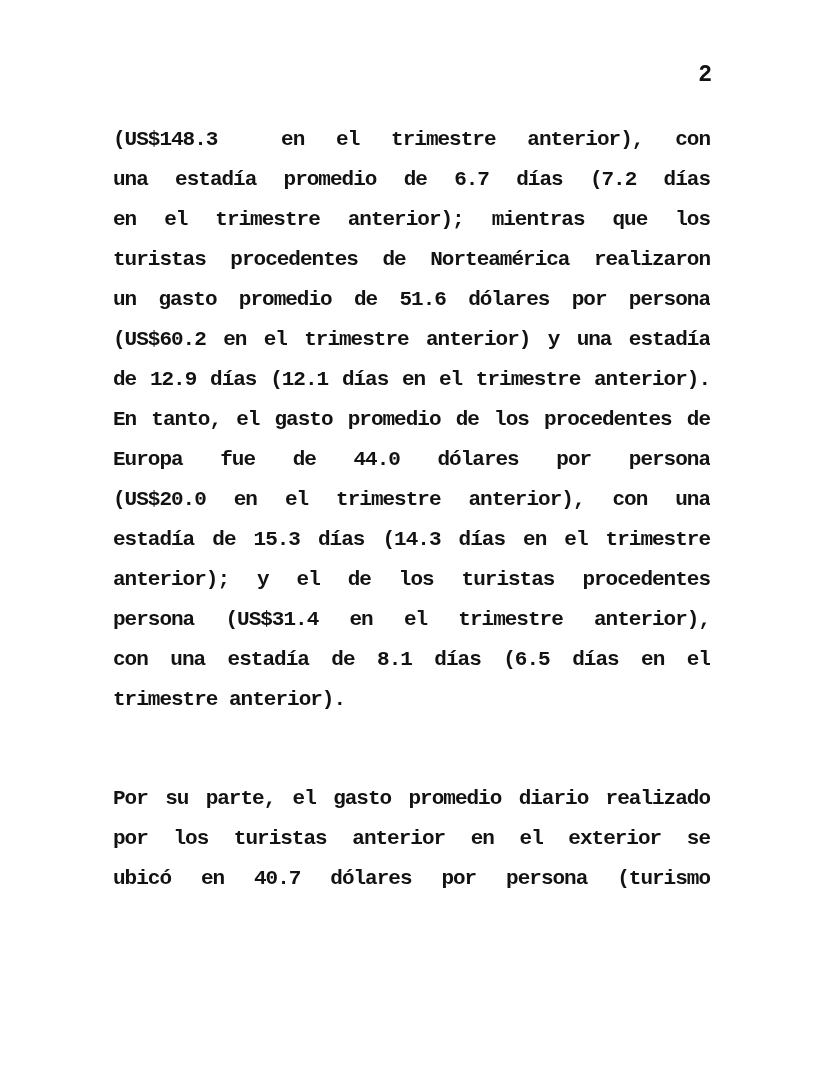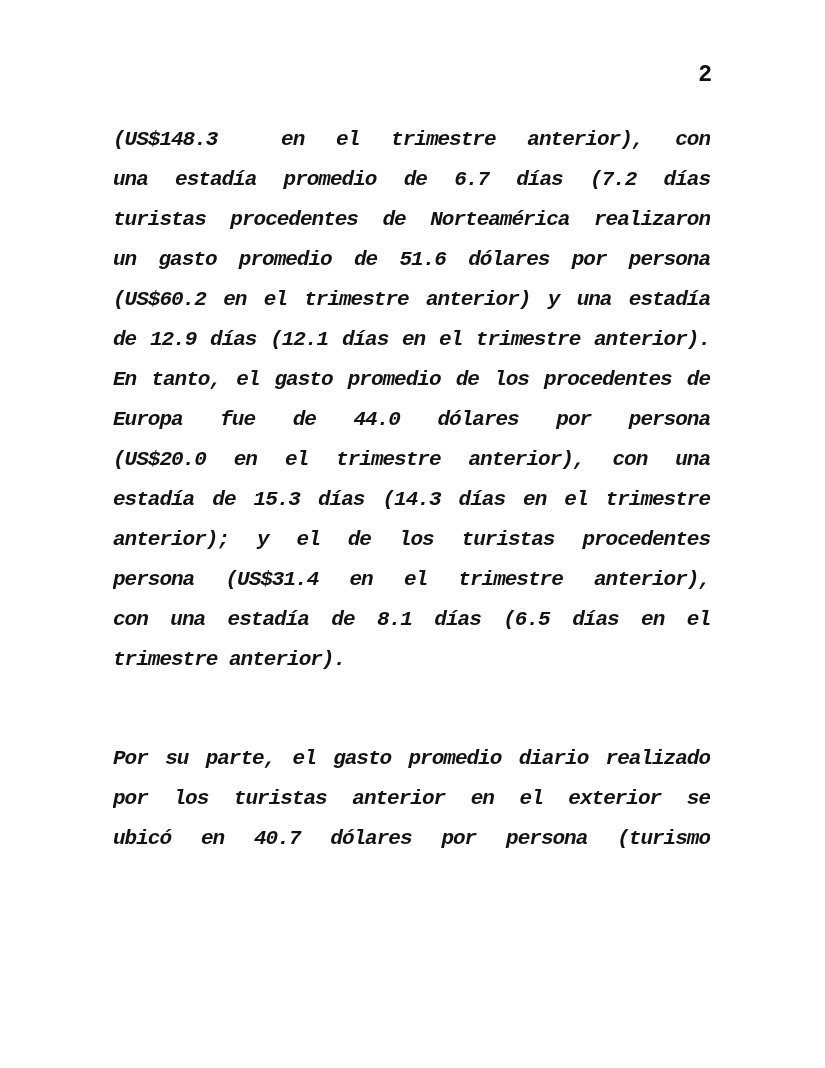--- a/index.html
+++ b/index.html
@@ -25,21 +25,20 @@
     line-height: 24px;
     letter-spacing: -1px;
   }
   .content {
     position: absolute;
     left: 113px;
     top: 120px;
     width: 597px;
     font-size: 21px;
     letter-spacing: -1px;
-    font-style: italic;
   }
   .para {
     margin: 0;
     padding: 0;
   }
   .para-gap {
     margin-top: 59px;
   }
   .line {
     height: 40px;
@@ -58,20 +57,21 @@
 
 <div class="page">
 
   <div class="page-number">2</div>
 
   <div class="content">
 
     <div class="para">
       <div class="line">(US$148.3 &nbsp;en el trimestre anterior), con</div>
       <div class="line">una estadía promedio de 6.7 días (7.2 días</div>
+      <div class="line">en el trimestre anterior); mientras que los</div>
       <div class="line">turistas procedentes de Norteamérica realizaron</div>
       <div class="line">un gasto promedio de 51.6 dólares por persona</div>
       <div class="line">(US$60.2 en el trimestre anterior) y una estadía</div>
       <div class="line">de 12.9 días (12.1 días en el trimestre anterior).</div>
       <div class="line">En tanto, el gasto promedio de los procedentes de</div>
       <div class="line">Europa fue de 44.0 dólares por persona</div>
       <div class="line">(US$20.0 en el trimestre anterior), con una</div>
       <div class="line">estadía de 15.3 días (14.3 días en el trimestre</div>
       <div class="line">anterior); y el de los turistas procedentes</div>
       <div class="line">persona (US$31.4 en el trimestre anterior),</div>

